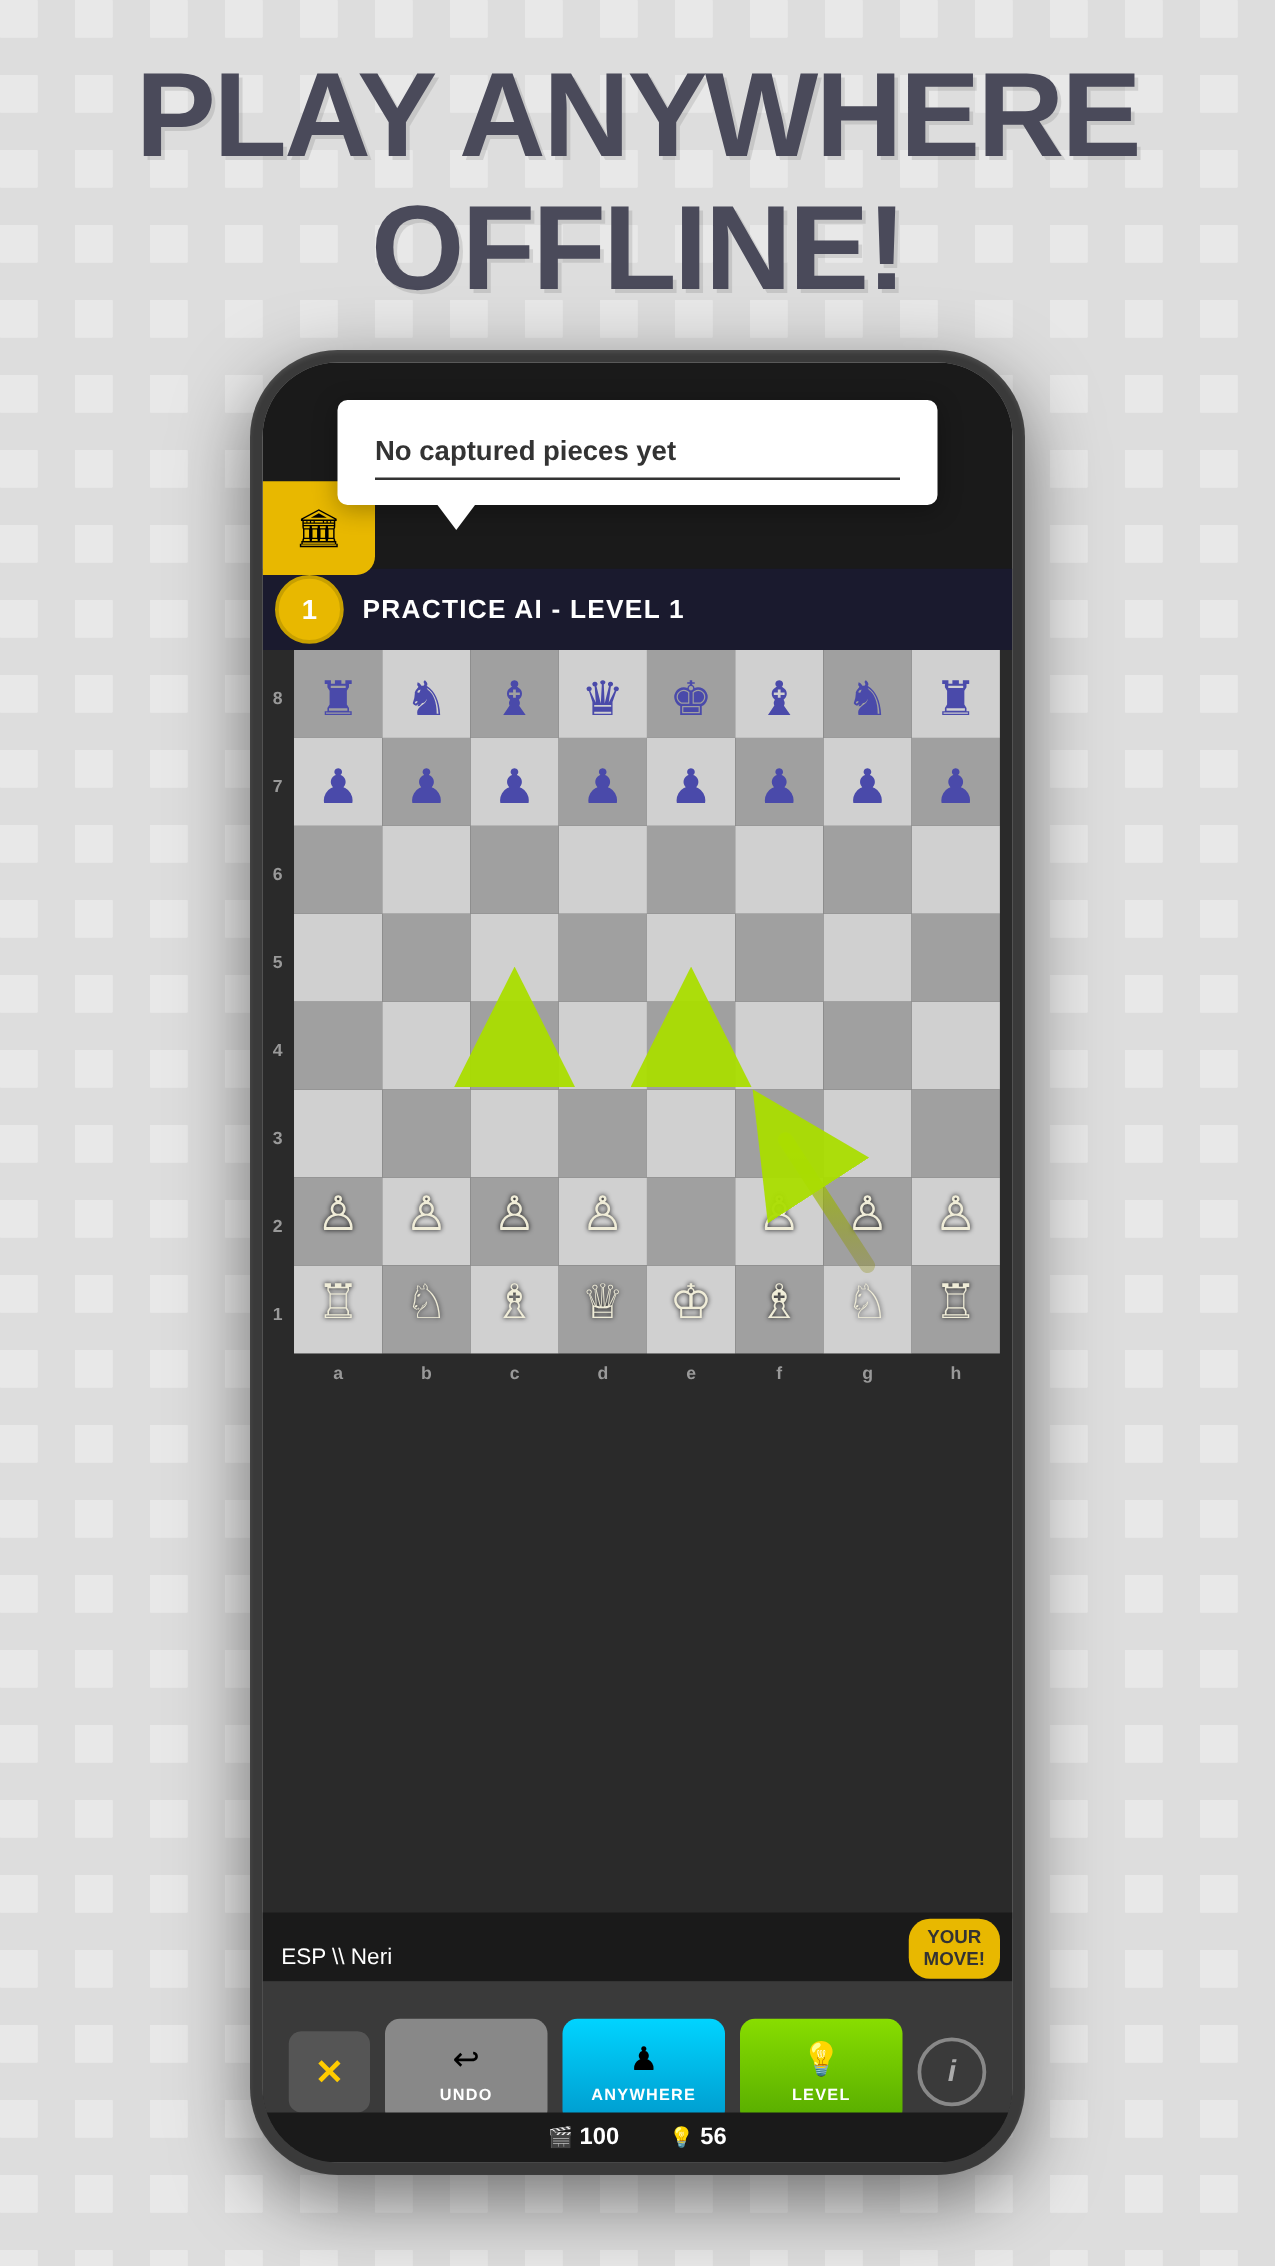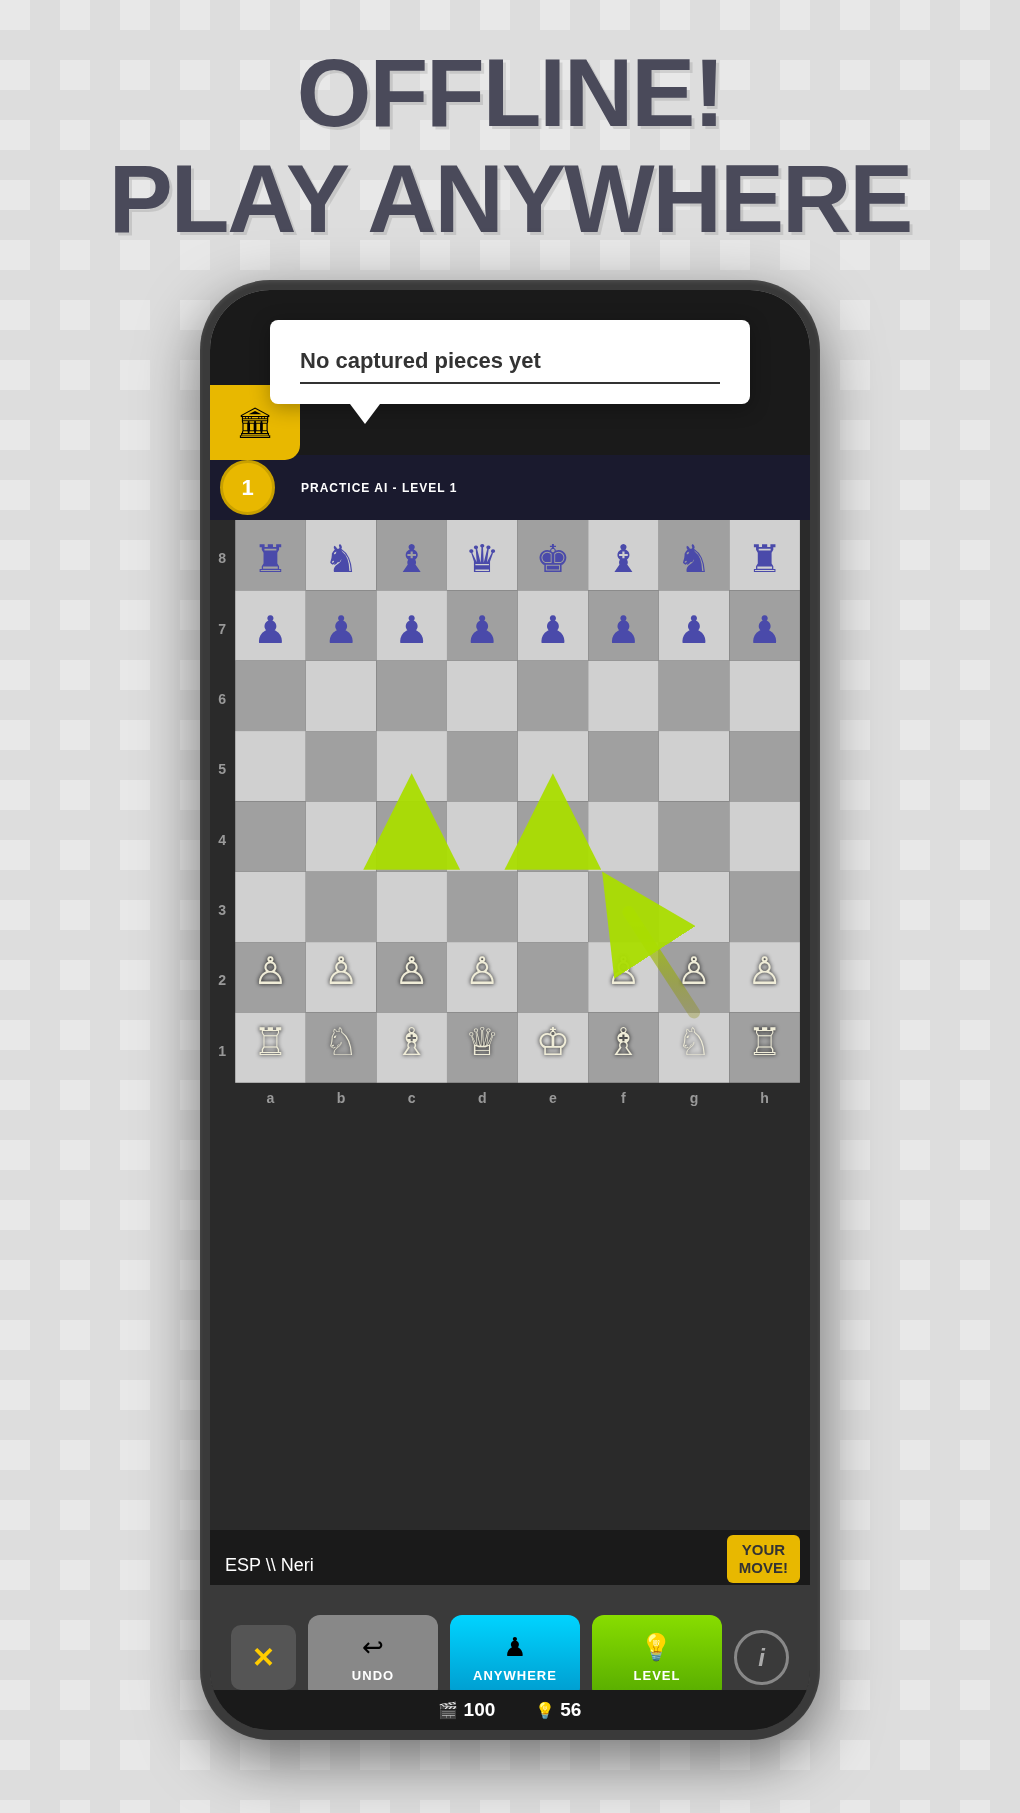--- a/index.html
+++ b/index.html
@@ -148,22 +148,22 @@
       position: relative;
     }
 
     .level-num {
       font-size: 22px;
       font-weight: 900;
       color: white;
     }
 
     .level-label {
-      margin-left: 26px;
-      font-size: 12px;
+      margin-left: 15px;
+      font-size: 21px;
       font-weight: 800;
       color: white;
       letter-spacing: 1px;
     }
 
     
     .gold-icon-bar {
       position: absolute;
       top: 95px;
       left: 0;
@@ -223,21 +223,21 @@
 
     .your-move-badge {
       position: absolute;
       right: 10px;
       top: 5px;
       background: #e8b800;
       color: #333;
       font-size: 15px;
       font-weight: 900;
       padding: 6px 12px;
-      border-radius: 6px;
+      border-radius: 17px;
       text-align: center;
       line-height: 1.2;
     }
 
     .bottom-buttons {
       position: absolute;
       top: 55px;
       left: 0;
       right: 0;
       height: 145px;
@@ -354,22 +354,22 @@
       font-weight: 700;
     }
 
   </style>
 </head>
 <body>
 
 <div class="chevron-bg"></div>
 
 <div class="headline">
+  <span class="headline-text">PLAY ANYWHERE</span>
   <span class="headline-text">OFFLINE!</span>
-  <span class="headline-text">PLAY ANYWHERE</span>
 </div>
 
 <div class="phone">
   <div class="phone-inner">
     <div class="phone-screen">
 
       <div class="tooltip-popup">
         <div class="tooltip-text">No captured pieces yet</div>
         <hr class="tooltip-underline">
         <div class="tooltip-triangle"></div>

